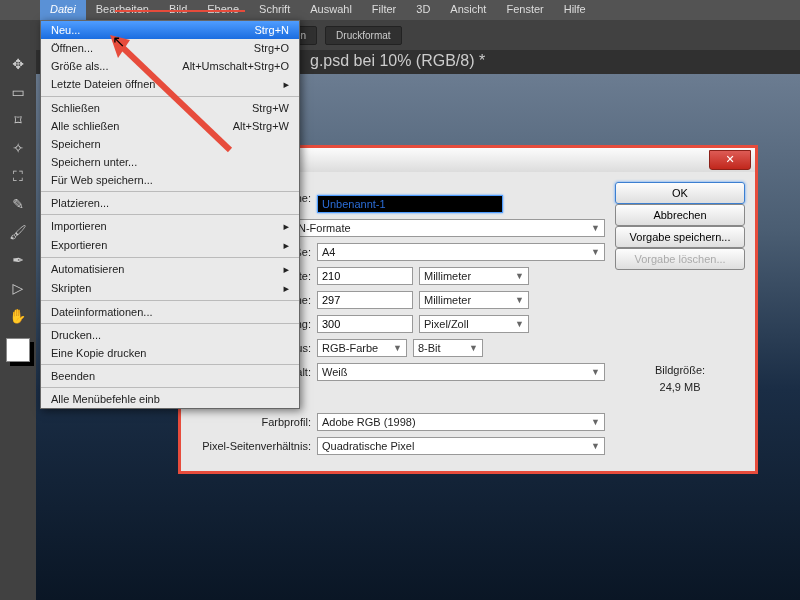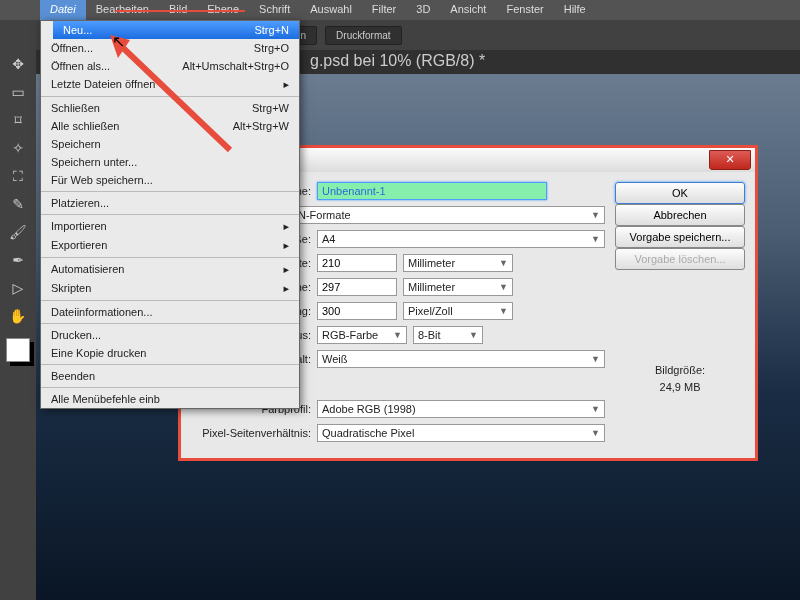--- a/index.html
+++ b/index.html
@@ -18,41 +18,41 @@
 .tabbar .tab { padding: 4px 10px; border-bottom: 2px solid #777; }
 
 .toolcol { position: absolute; left: 0; top: 50px; width: 36px; background: #414141; height: 550px; display: flex; flex-direction: column; }
 .toolcol .tool { width: 36px; height: 28px; display: flex; align-items: center; justify-content: center; color: #ccc; font-size: 14px; }
 .toolcol .swatch { margin: 8px auto; width: 24px; height: 24px; background: #fff; border: 1px solid #888; box-shadow: 4px 4px 0 #000; }
 
 .canvas { position: absolute; left: 36px; top: 74px; right: 0; bottom: 0; background: linear-gradient(to bottom, #6b7c91 0%, #4a5d72 30%, #1a2d45 60%, #0a1625 100%); }
 
 .filemenu { position: absolute; top: 20px; left: 40px; width: 260px; background: #eaeaea; border: 1px solid #666; box-shadow: 2px 2px 8px rgba(0,0,0,0.5); font-size: 11px; z-index: 10; }
 .filemenu .mi { display: flex; justify-content: space-between; padding: 3px 10px; color: #222; }
-.filemenu .mi.hl { background: linear-gradient(to bottom, #4f9dff, #1b6de0); color: #fff; margin-left: 12px; }
+.filemenu .mi.hl { background: linear-gradient(to bottom, #4f9dff, #1b6de0); color: #fff; }
 .filemenu .mi.sub::after { content: "▸"; }
 .filemenu hr { border: none; border-top: 1px solid #bbb; margin: 2px 0; }
 
 .cursor { position: absolute; top: 32px; left: 112px; z-index: 20; font-size: 16px; color: #000; }
 .arrow { position: absolute; z-index: 15; }
 .arrow svg line { stroke: #e74c3c; stroke-width: 6; }
 .arrow svg polygon { fill: #e74c3c; }
 
 .dialog { position: absolute; top: 145px; left: 178px; width: 580px; background: #e8e8e8; border: 3px solid #e74c3c; font-size: 11px; z-index: 8; }
 .dialog .titlebar { background: linear-gradient(to bottom, #fcfcfc, #dcdcdc); height: 24px; display: flex; align-items: center; justify-content: space-between; padding-left: 8px; }
 .dialog .titlebar .close { width: 42px; height: 20px; background: linear-gradient(to bottom, #dd5b55, #c1271c); border: 1px solid #8b2018; border-radius: 0 0 3px 3px; color: #fff; text-align: center; line-height: 16px; margin-right: 4px; }
 .dialog .body { display: flex; padding: 10px; gap: 10px; }
 .dialog .left { flex: 1; }
 .dialog .right { width: 130px; display: flex; flex-direction: column; }
 .dialog .row { display: flex; align-items: center; gap: 6px; margin-bottom: 6px; }
 .dialog .lbl { width: 120px; text-align: right; color: #222; }
 .dialog input[type=text] { font-size: 11px; padding: 2px 4px; border: 1px solid #999; }
-.dialog input.nm { width: 230px; background: #86efac; color: #2b6cd6; border: 1px solid #4f9dff; box-shadow: 0 0 2px #4f9dff; }
+.dialog input.nm { width: 186px; background: #000000; color: #2b6cd6; border: 1px solid #4f9dff; box-shadow: 0 0 2px #4f9dff; margin-top: 13px; }
 .dialog input.nm::selection { background: #4f9dff; color: #fff; }
-.dialog .num { width: 80px; }
+.dialog .num { width: 96px; }
 .dialog .sel { background: #fff; border: 1px solid #999; padding: 2px 4px; display: flex; justify-content: space-between; align-items: center; }
 .dialog .sel .cv { color: #222; }
 .dialog .sel .dd { color: #666; font-size: 9px; }
 .dialog .btn { background: linear-gradient(to bottom, #fdfdfd, #dfdfdf); border: 1px solid #888; border-radius: 3px; padding: 4px 0; text-align: center; font-size: 11px; }
 .dialog .btn.primary { border: 1px solid #3c7fd0; box-shadow: 0 0 3px #4f9dff; }
 .dialog .btn.dis { color: #aaa; }
 .dialog .circ { width: 16px; height: 16px; border: 1px solid #888; border-radius: 50%; background: #f0f0f0; text-align: center; line-height: 14px; font-size: 9px; display: inline-block; }
 .dialog .info { margin-top: 92px; text-align: center; color: #222; line-height: 1.5; }
 </style>
 </head>
@@ -103,21 +103,21 @@
 <div class="filemenu" id="filemenu">
     <div class="mi hl">
       <span>Neu...</span>
       <span>Strg+N</span>
     </div>
     <div class="mi">
       <span>Öffnen...</span>
       <span>Strg+O</span>
     </div>
     <div class="mi">
-      <span>Öffnen als...</span>
+      <span>Größe als...</span>
       <span>Alt+Umschalt+Strg+O</span>
     </div>
     <div class="mi sub">
       <span>Letzte Dateien öffnen</span>
     </div>
     <hr>
     <div class="mi">
       <span>Schließen</span>
       <span>Strg+W</span>
     </div>

